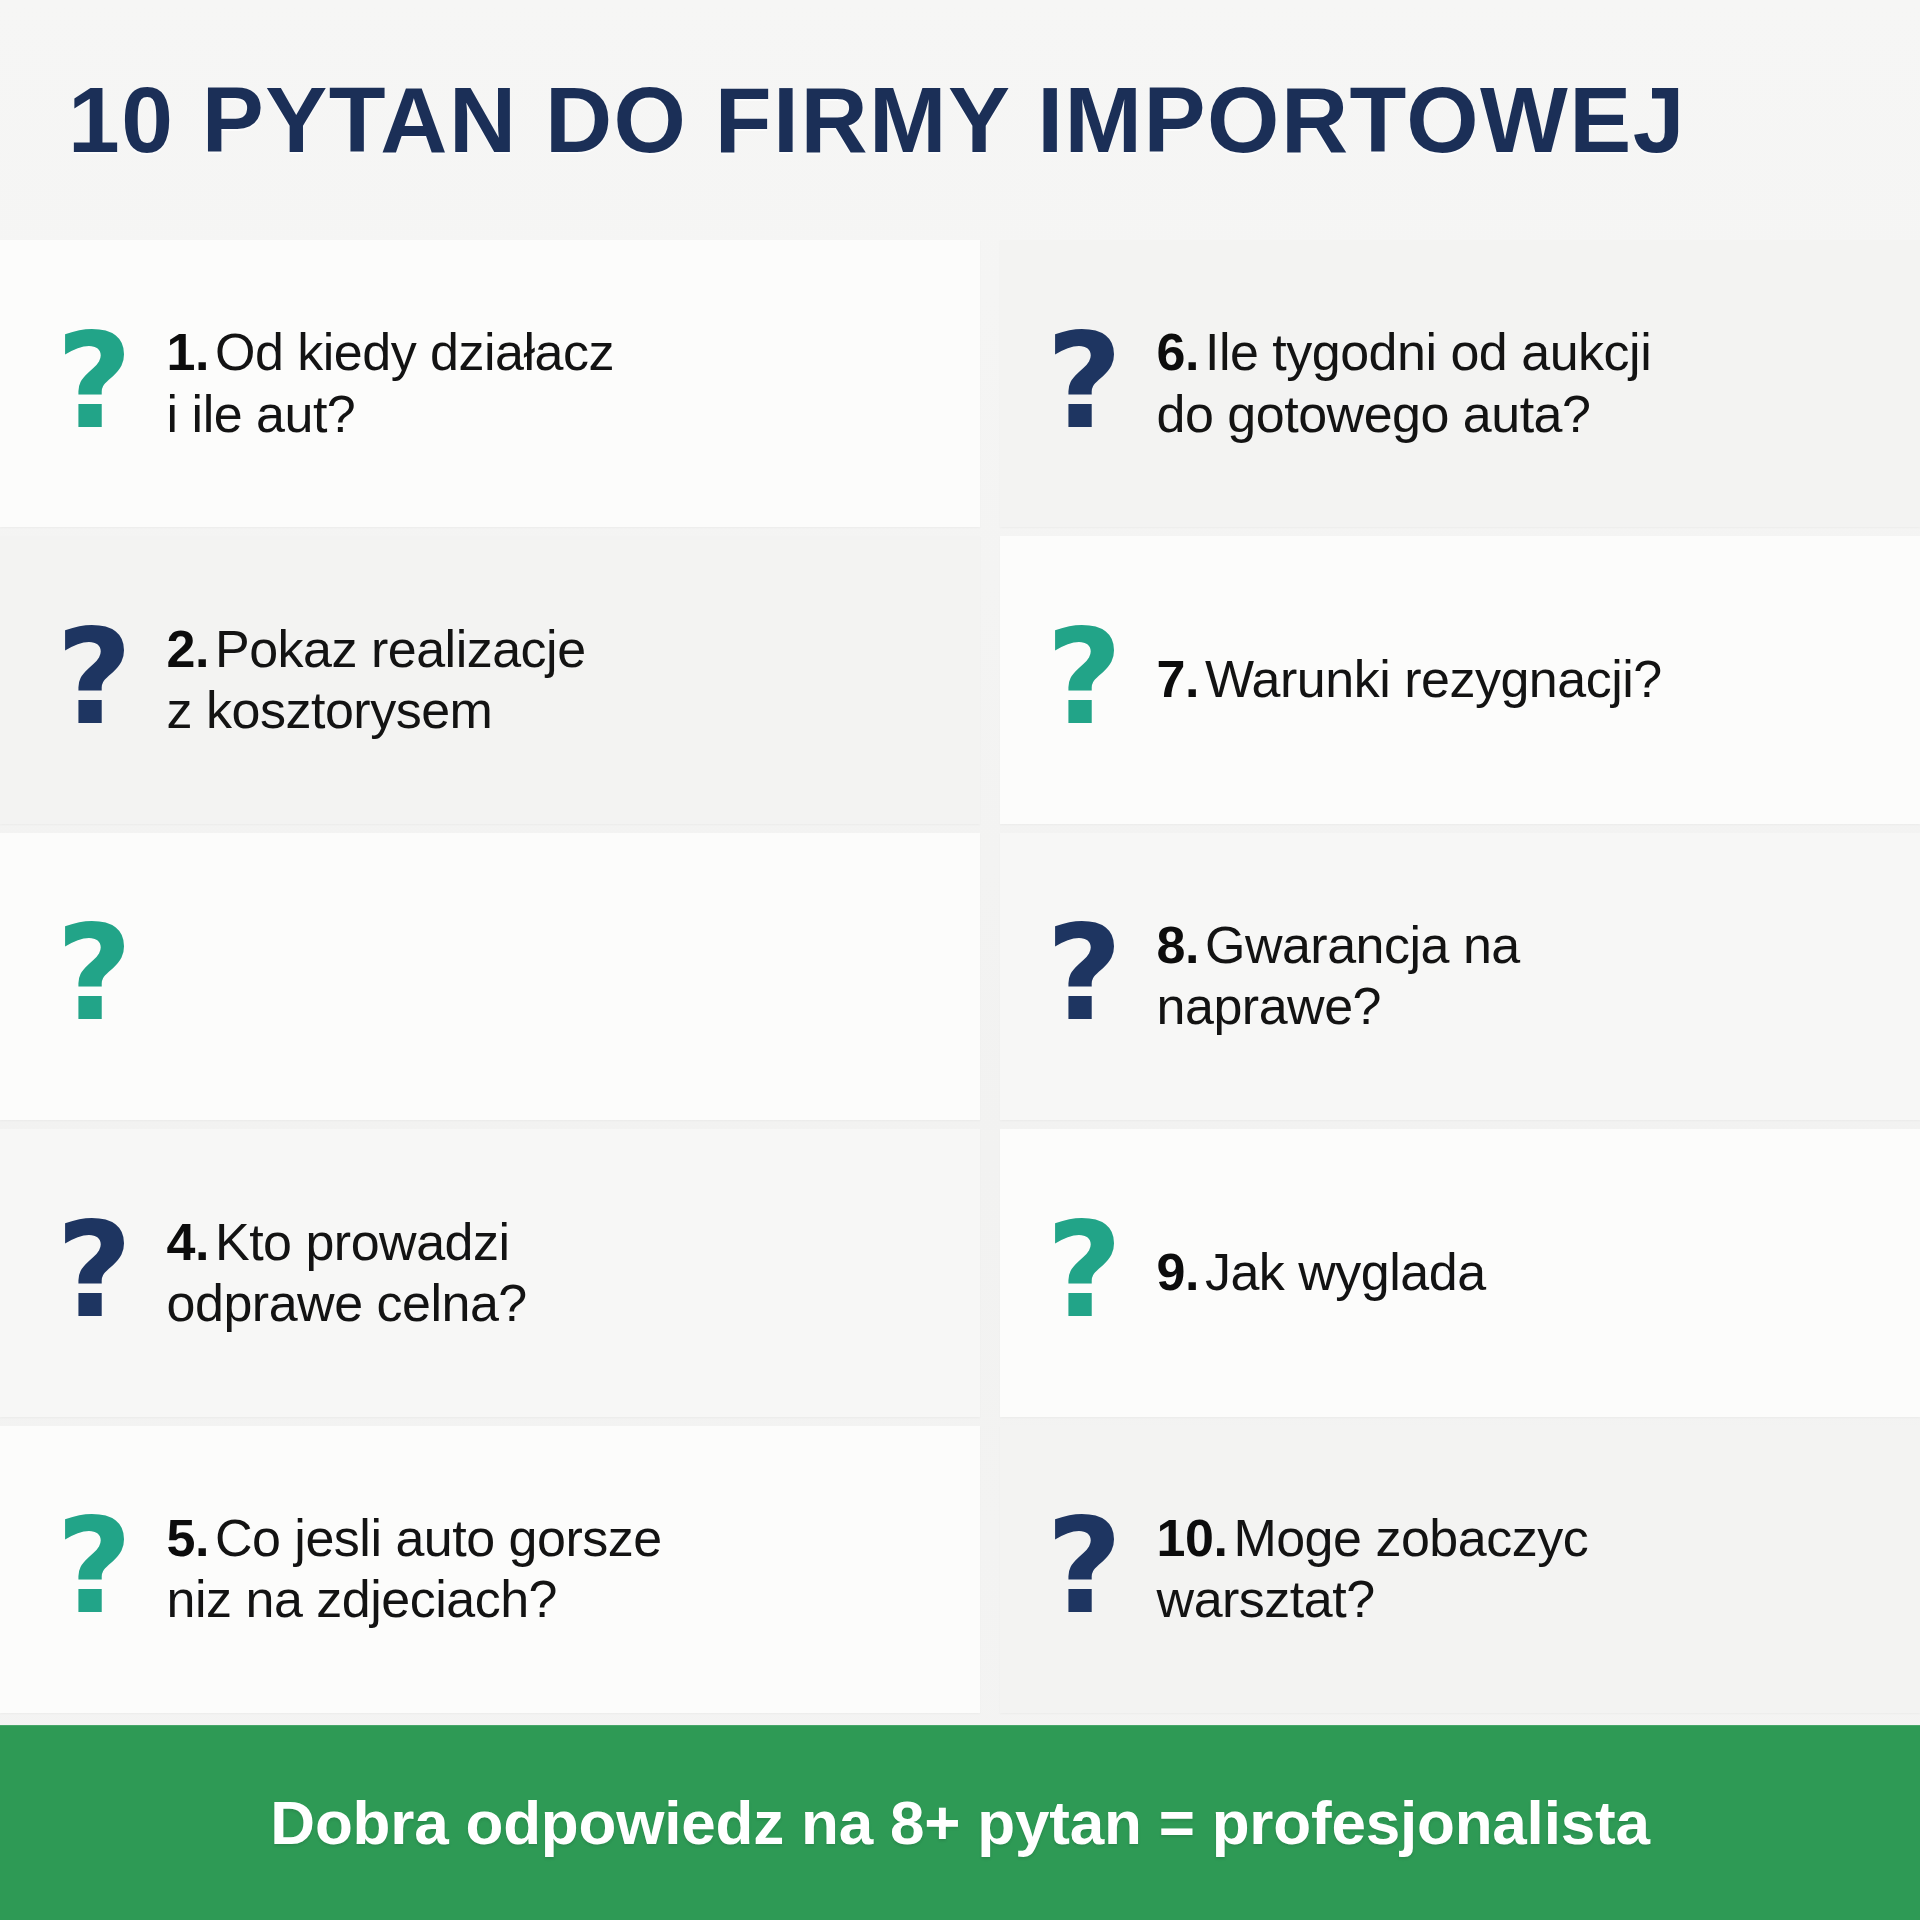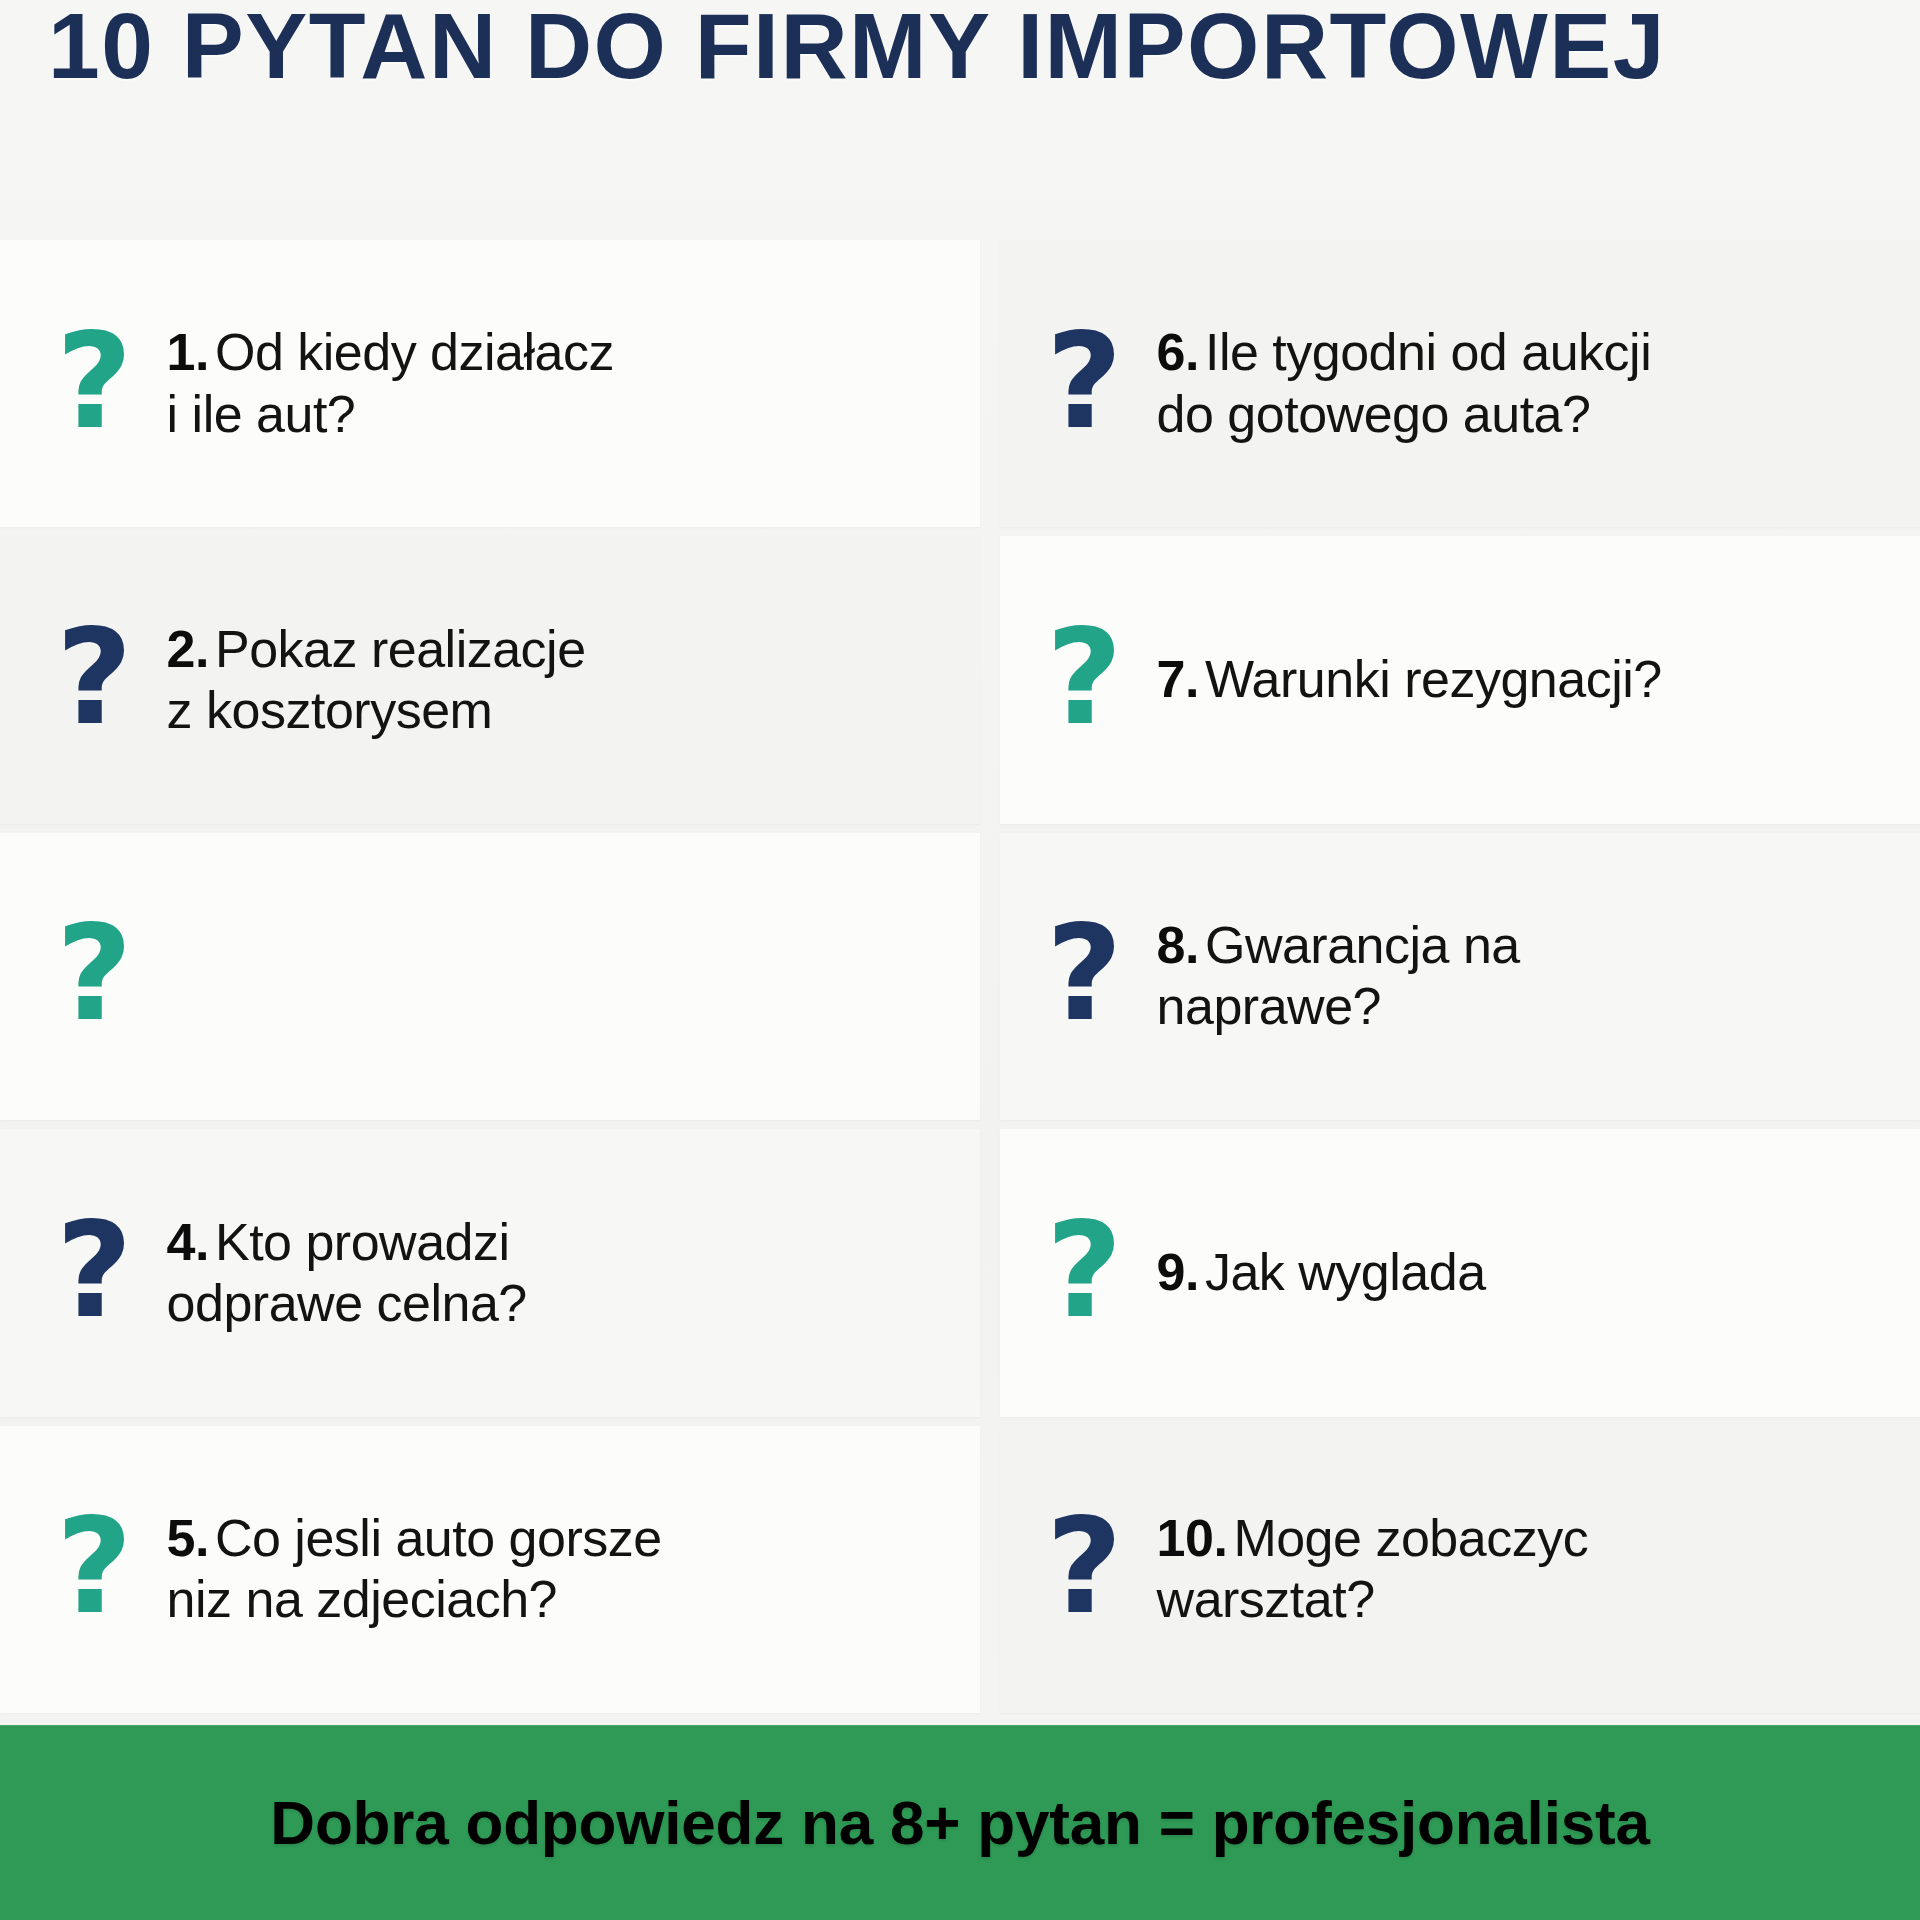--- a/index.html
+++ b/index.html
@@ -20,22 +20,22 @@
     background: linear-gradient(180deg, #f6f6f5 0%, #f2f2f1 60%, #f4f4f3 100%);
     display: flex;
     flex-direction: column;
   }
 
   
   .title-bar {
     height: 240px;
     flex: 0 0 240px;
     display: flex;
-    align-items: flex-start;
-    padding-left: 48px;
+    align-items: center;
+    padding-left: 68px;
     box-sizing: border-box;
   }
   .title {
     font-size: 93px;
     font-weight: 700;
     letter-spacing: 1.5px;
     color: #1b2f57;
     line-height: 1;
     white-space: nowrap;
     text-shadow: 0 2px 1px rgba(255,255,255,0.65);
@@ -106,21 +106,21 @@
   
   .footer {
     flex: 0 0 195px;
     background: #2e9a55;
     display: flex;
     align-items: center;
     justify-content: center;
     box-shadow: inset 0 1px 0 rgba(255,255,255,0.12);
   }
   .footer-text {
-    color: #000000;
+    color: #ffffff;
     font-size: 62px;
     font-weight: 700;
     letter-spacing: -0.2px;
     text-shadow: 0 2px 3px rgba(0,0,0,0.10);
     white-space: nowrap;
   }
 </style>
 </head>
 <body>
 

